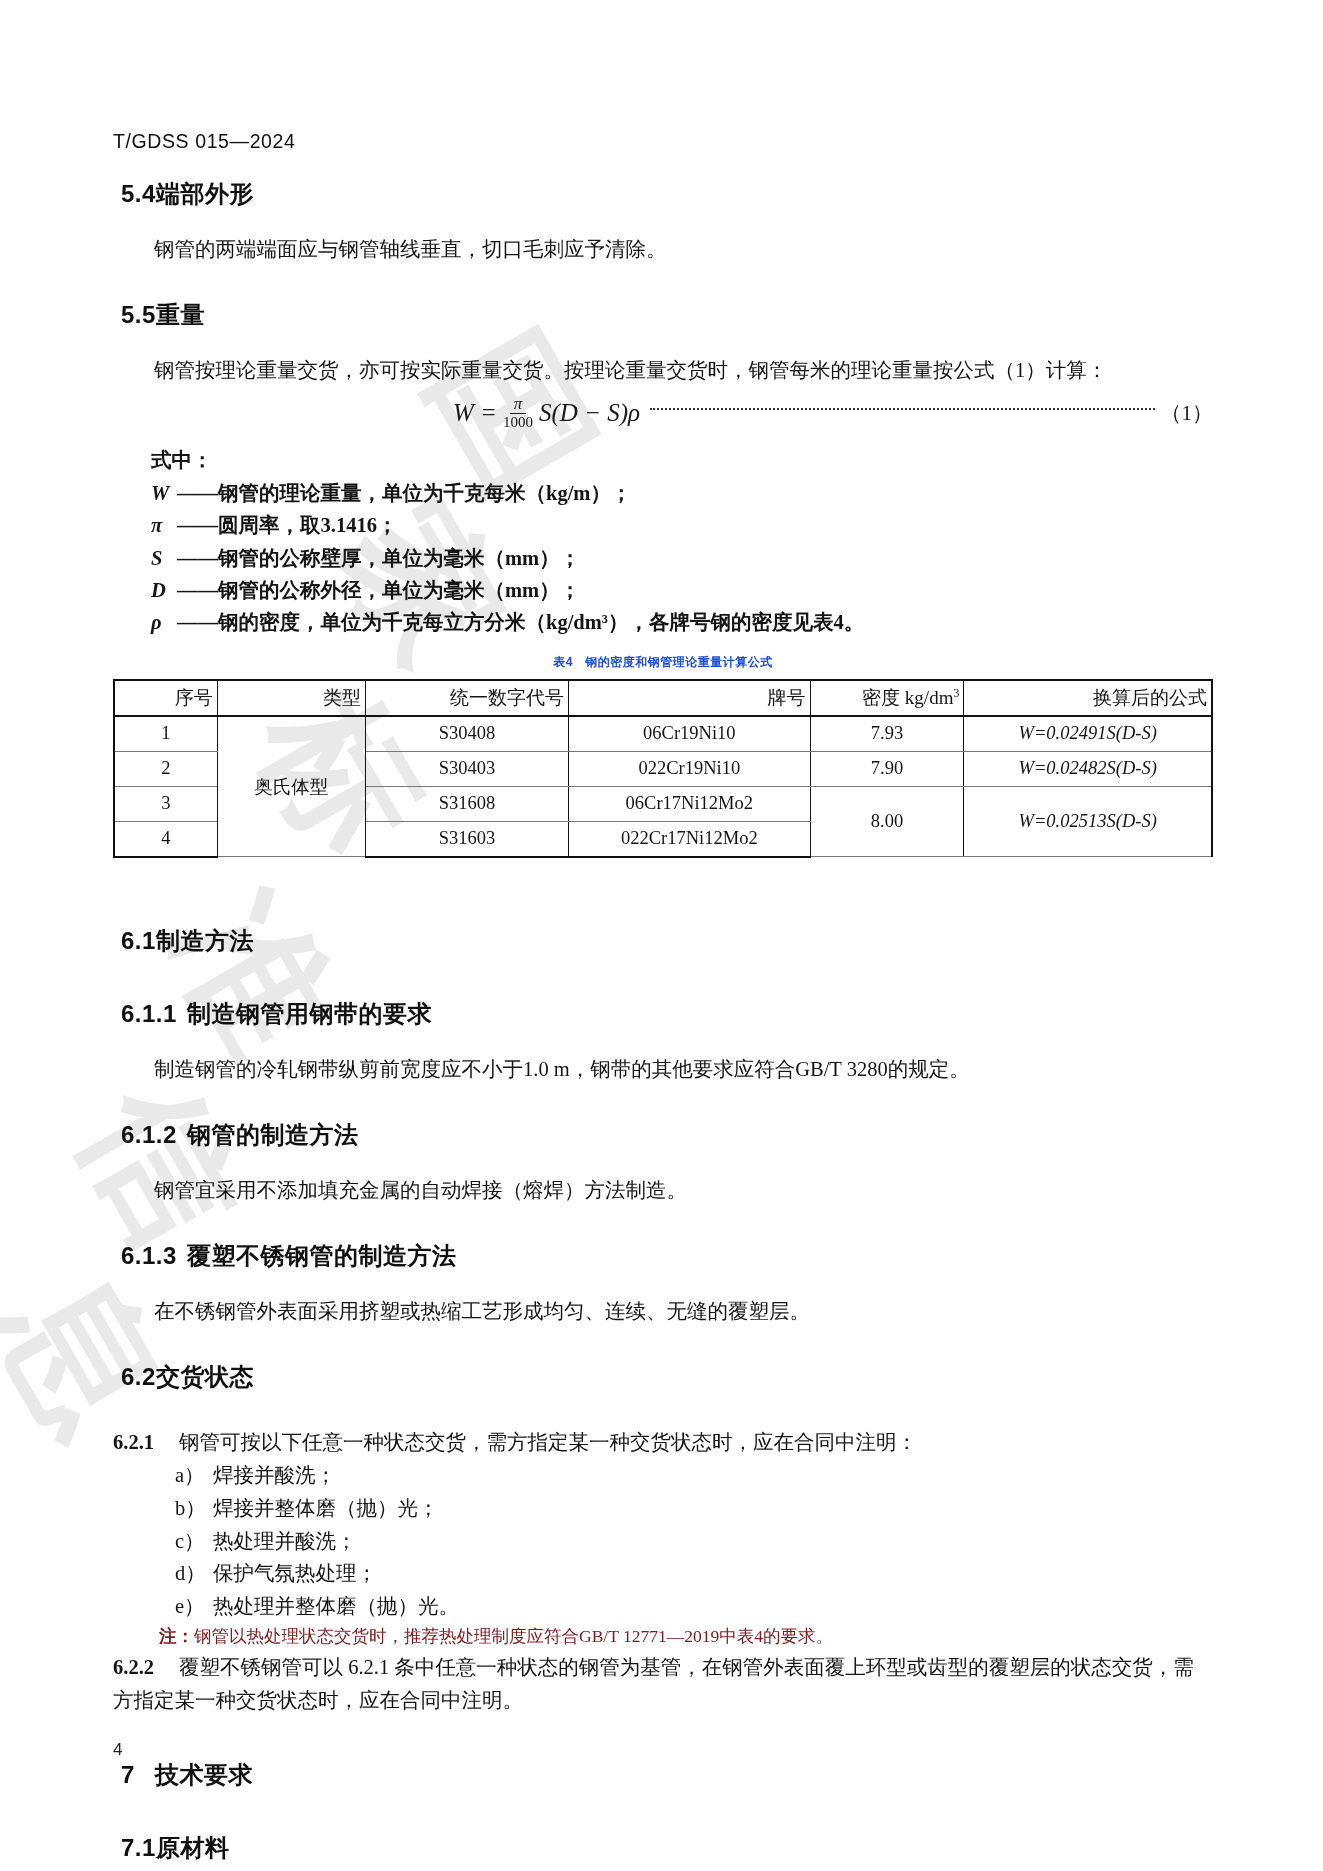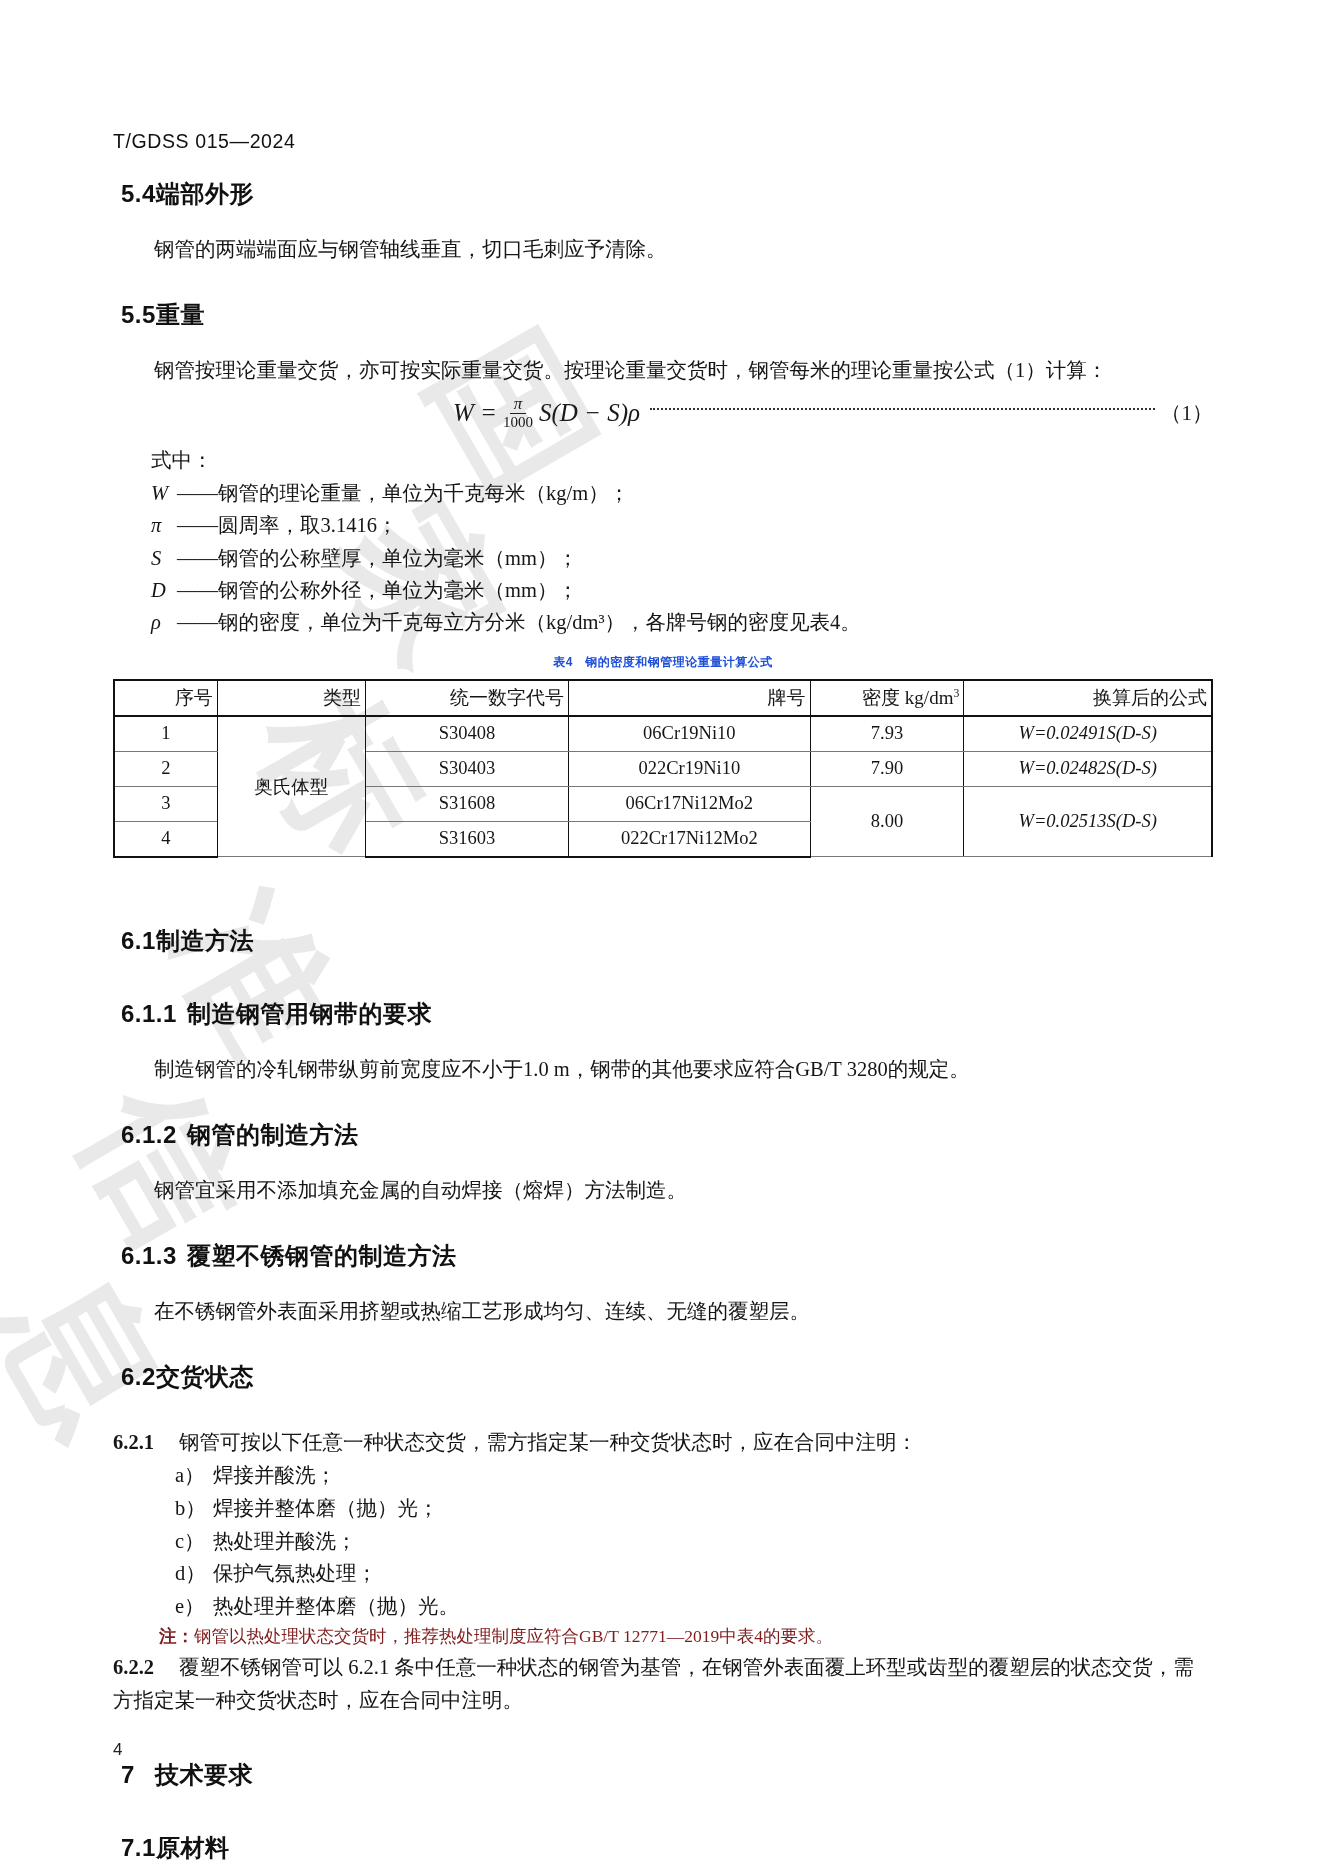--- a/index.html
+++ b/index.html
@@ -137,20 +137,21 @@
     white-space: nowrap;
   }
   
   .defs { margin-top: 14px; }
   .def-line {
     font-size: 20.5px;
     line-height: 1.58;
     padding-left: 38px;
     color: #151515;
     white-space: nowrap;
+    font-weight: bold;
   }
   .def-sym {
     display: inline-block;
     min-width: 26px;
     font-style: italic;
     font-family: "Liberation Serif", serif;
   }
   sup.sm { font-size: 0.62em; vertical-align: super; }
   
   .tbl-title {

